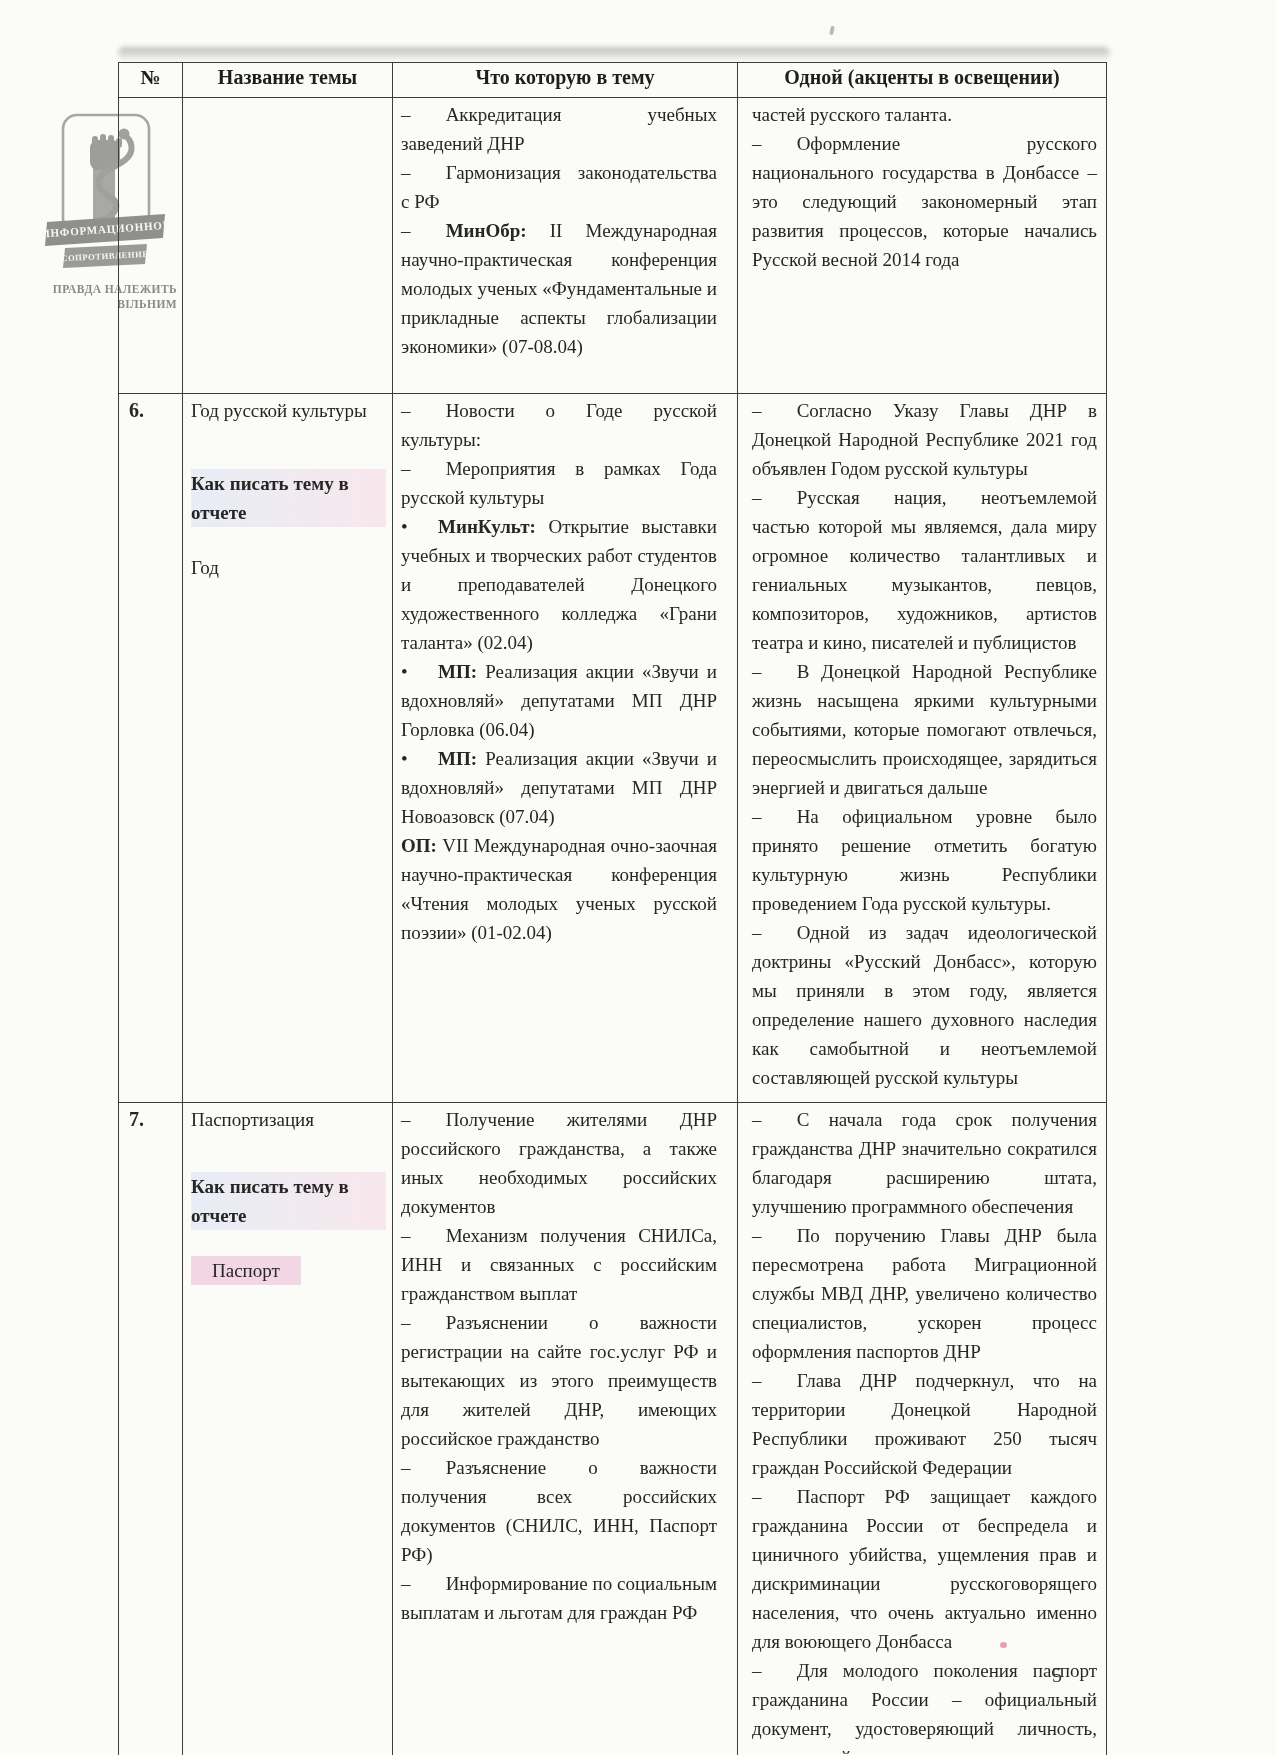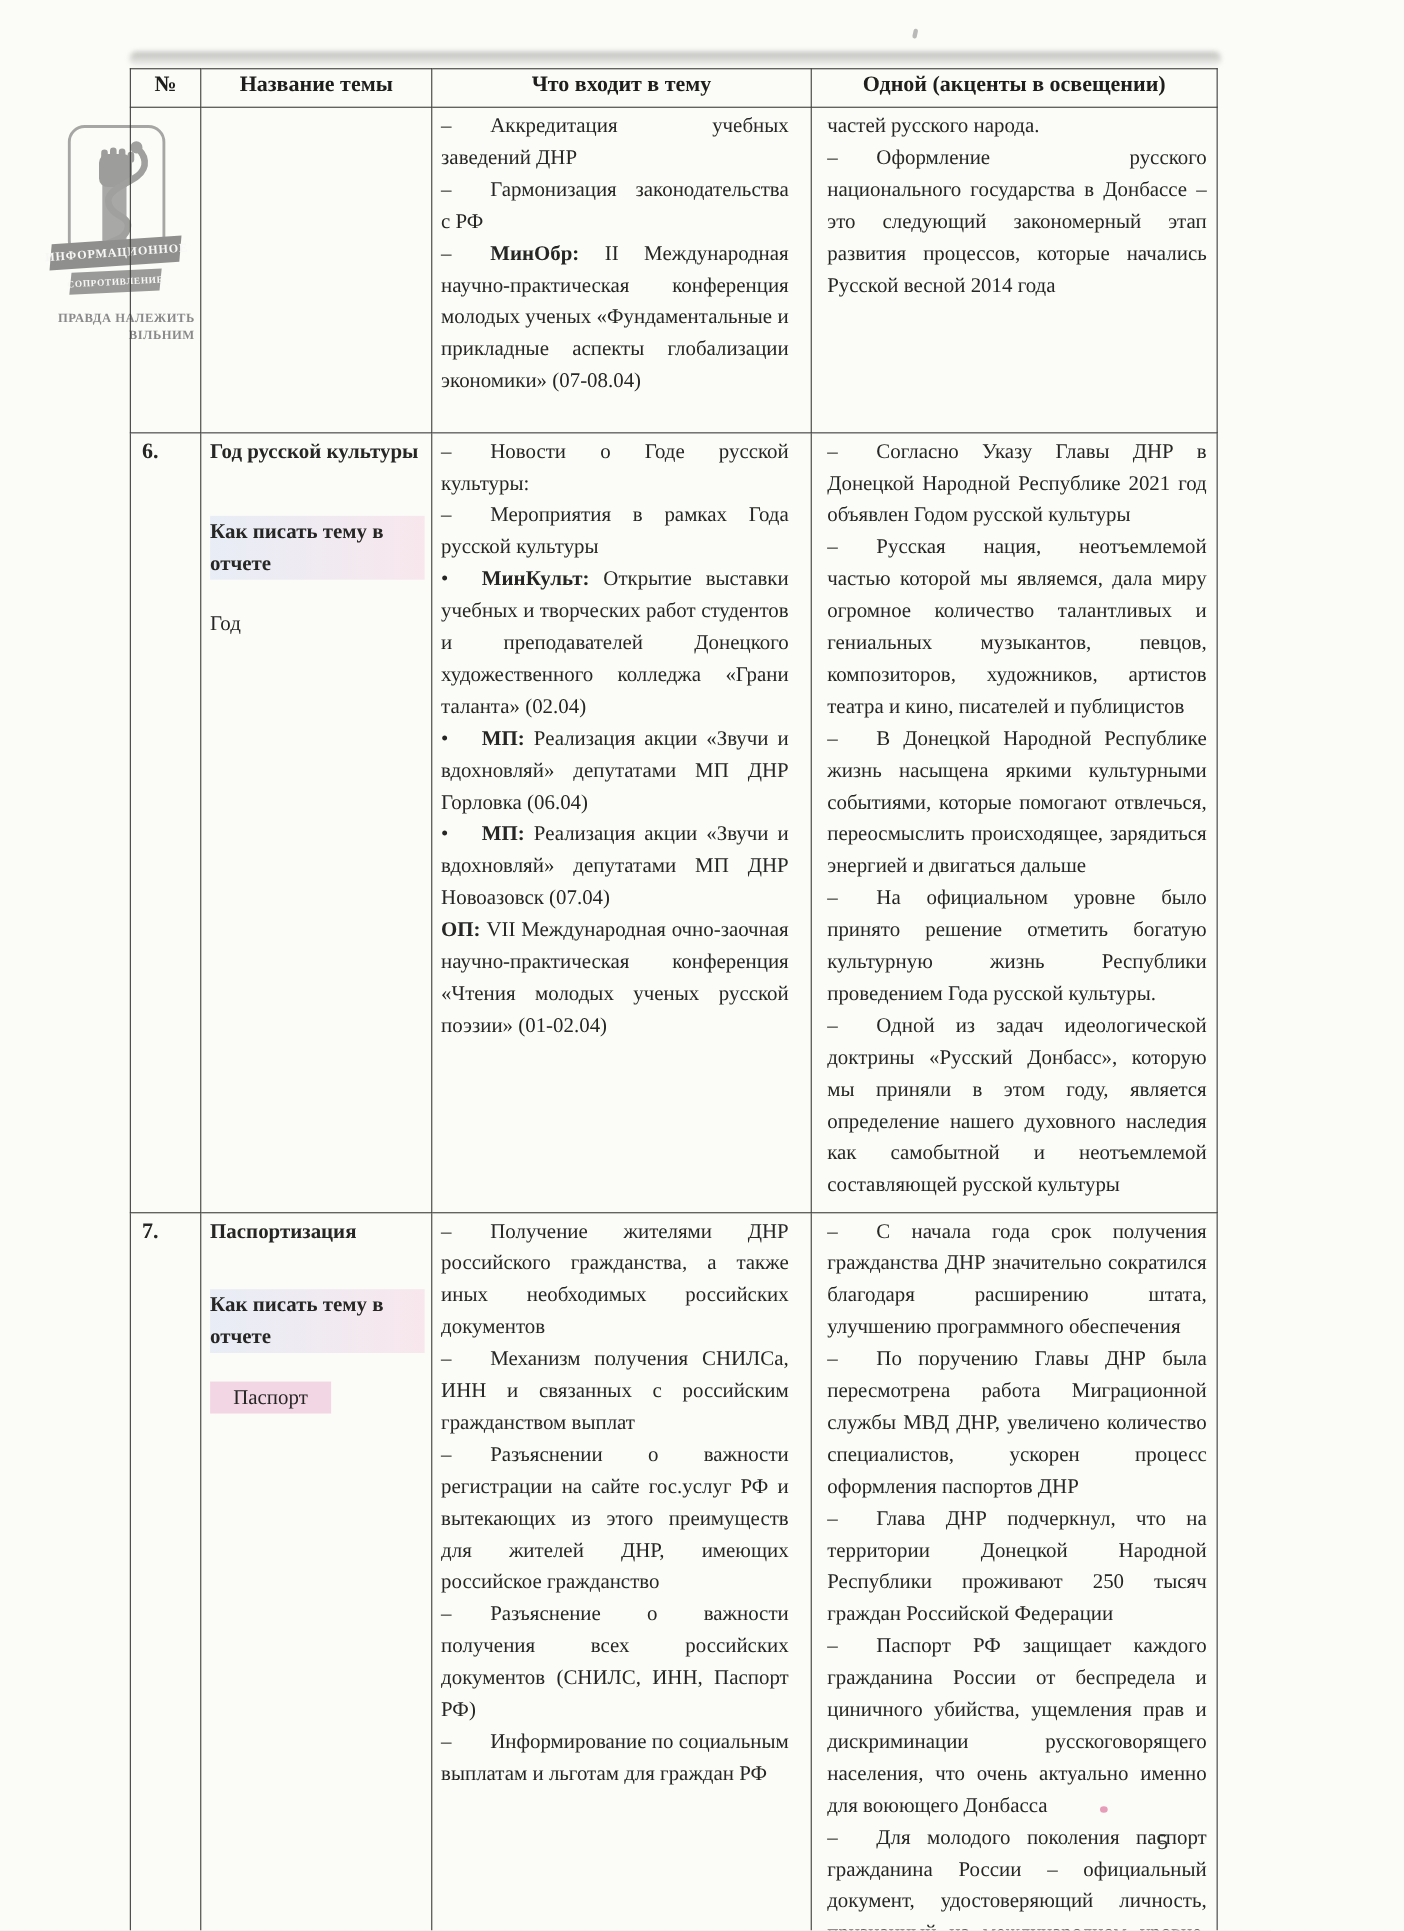--- a/index.html
+++ b/index.html
@@ -66,21 +66,21 @@
   td.cell-num{font-weight:bold;font-size:20px;padding-left:10px;}
   td.cell-theme{padding-left:8px;padding-right:6px;}
   td.cell-topics{padding-left:8px;padding-right:20px;}
   td.cell-theses{padding-left:14px;padding-right:9px;}
   tr.row-partial{height:296px;}
   tr.row-6{height:652px;}
   tr.row-7{height:558px;}
   .para{text-align:justify;}
   .para .bullet{display:inline-block;min-width:2.35em;}
   .para .bullet.dot{min-width:1.95em;}
-  .theme-title{margin-bottom:44px;font-weight:bold;}
+  .theme-title{margin-bottom:44px;}
   .theme-title.short{margin-bottom:38px;}
   .howto{
     font-weight:bold;margin-bottom:26px;
     background:linear-gradient(90deg,rgba(188,205,240,0.30),rgba(240,185,210,0.30));
     margin-top:12px;
   }
   .keyword{display:inline-block;}
   .keyword.hl-pink{background:rgba(236,178,208,0.5);padding:0 21px;}
   .page-number{
     position:absolute;left:1052px;top:1664px;
@@ -126,35 +126,35 @@
     <colgroup>
         <col class="c1">
         <col class="c2">
         <col class="c3">
         <col class="c4">
       </colgroup>
     <thead>
       <tr>
         <th>№</th>
         <th>Название темы</th>
-        <th>Что входит в тему</th>
+        <th>Что которую в тему</th>
         <th>Одной (акценты в освещении)</th>
       </tr>
     </thead>
     <tbody>
       <tr class="row-partial">
         <td class="cell-num"></td>
         <td class="cell-theme"></td>
         <td class="cell-topics">
             <div class="para"><span class="bullet">–</span>Аккредитация учебных заведений ДНР</div>
             <div class="para"><span class="bullet">–</span>Гармонизация законодательства с РФ</div>
             <div class="para"><span class="bullet">–</span><strong>МинОбр:</strong> II Международная научно-практическая конференция молодых ученых «Фундаментальные и прикладные аспекты глобализации экономики» (07-08.04)</div>
           </td>
         <td class="cell-theses">
-            <div class="para">частей русского народа.</div>
+            <div class="para">частей русского таланта.</div>
             <div class="para"><span class="bullet">–</span>Оформление русского национального государства в Донбассе – это следующий закономерный этап развития процессов, которые начались Русской весной 2014 года</div>
           </td>
       </tr>
       <tr class="row-6">
         <td class="cell-num">6.</td>
         <td class="cell-theme">
           <div class="theme-title">Год русской культуры</div>
           <div class="howto">Как писать тему в отчете</div>
           <div class="keyword">Год</div>
         </td>

